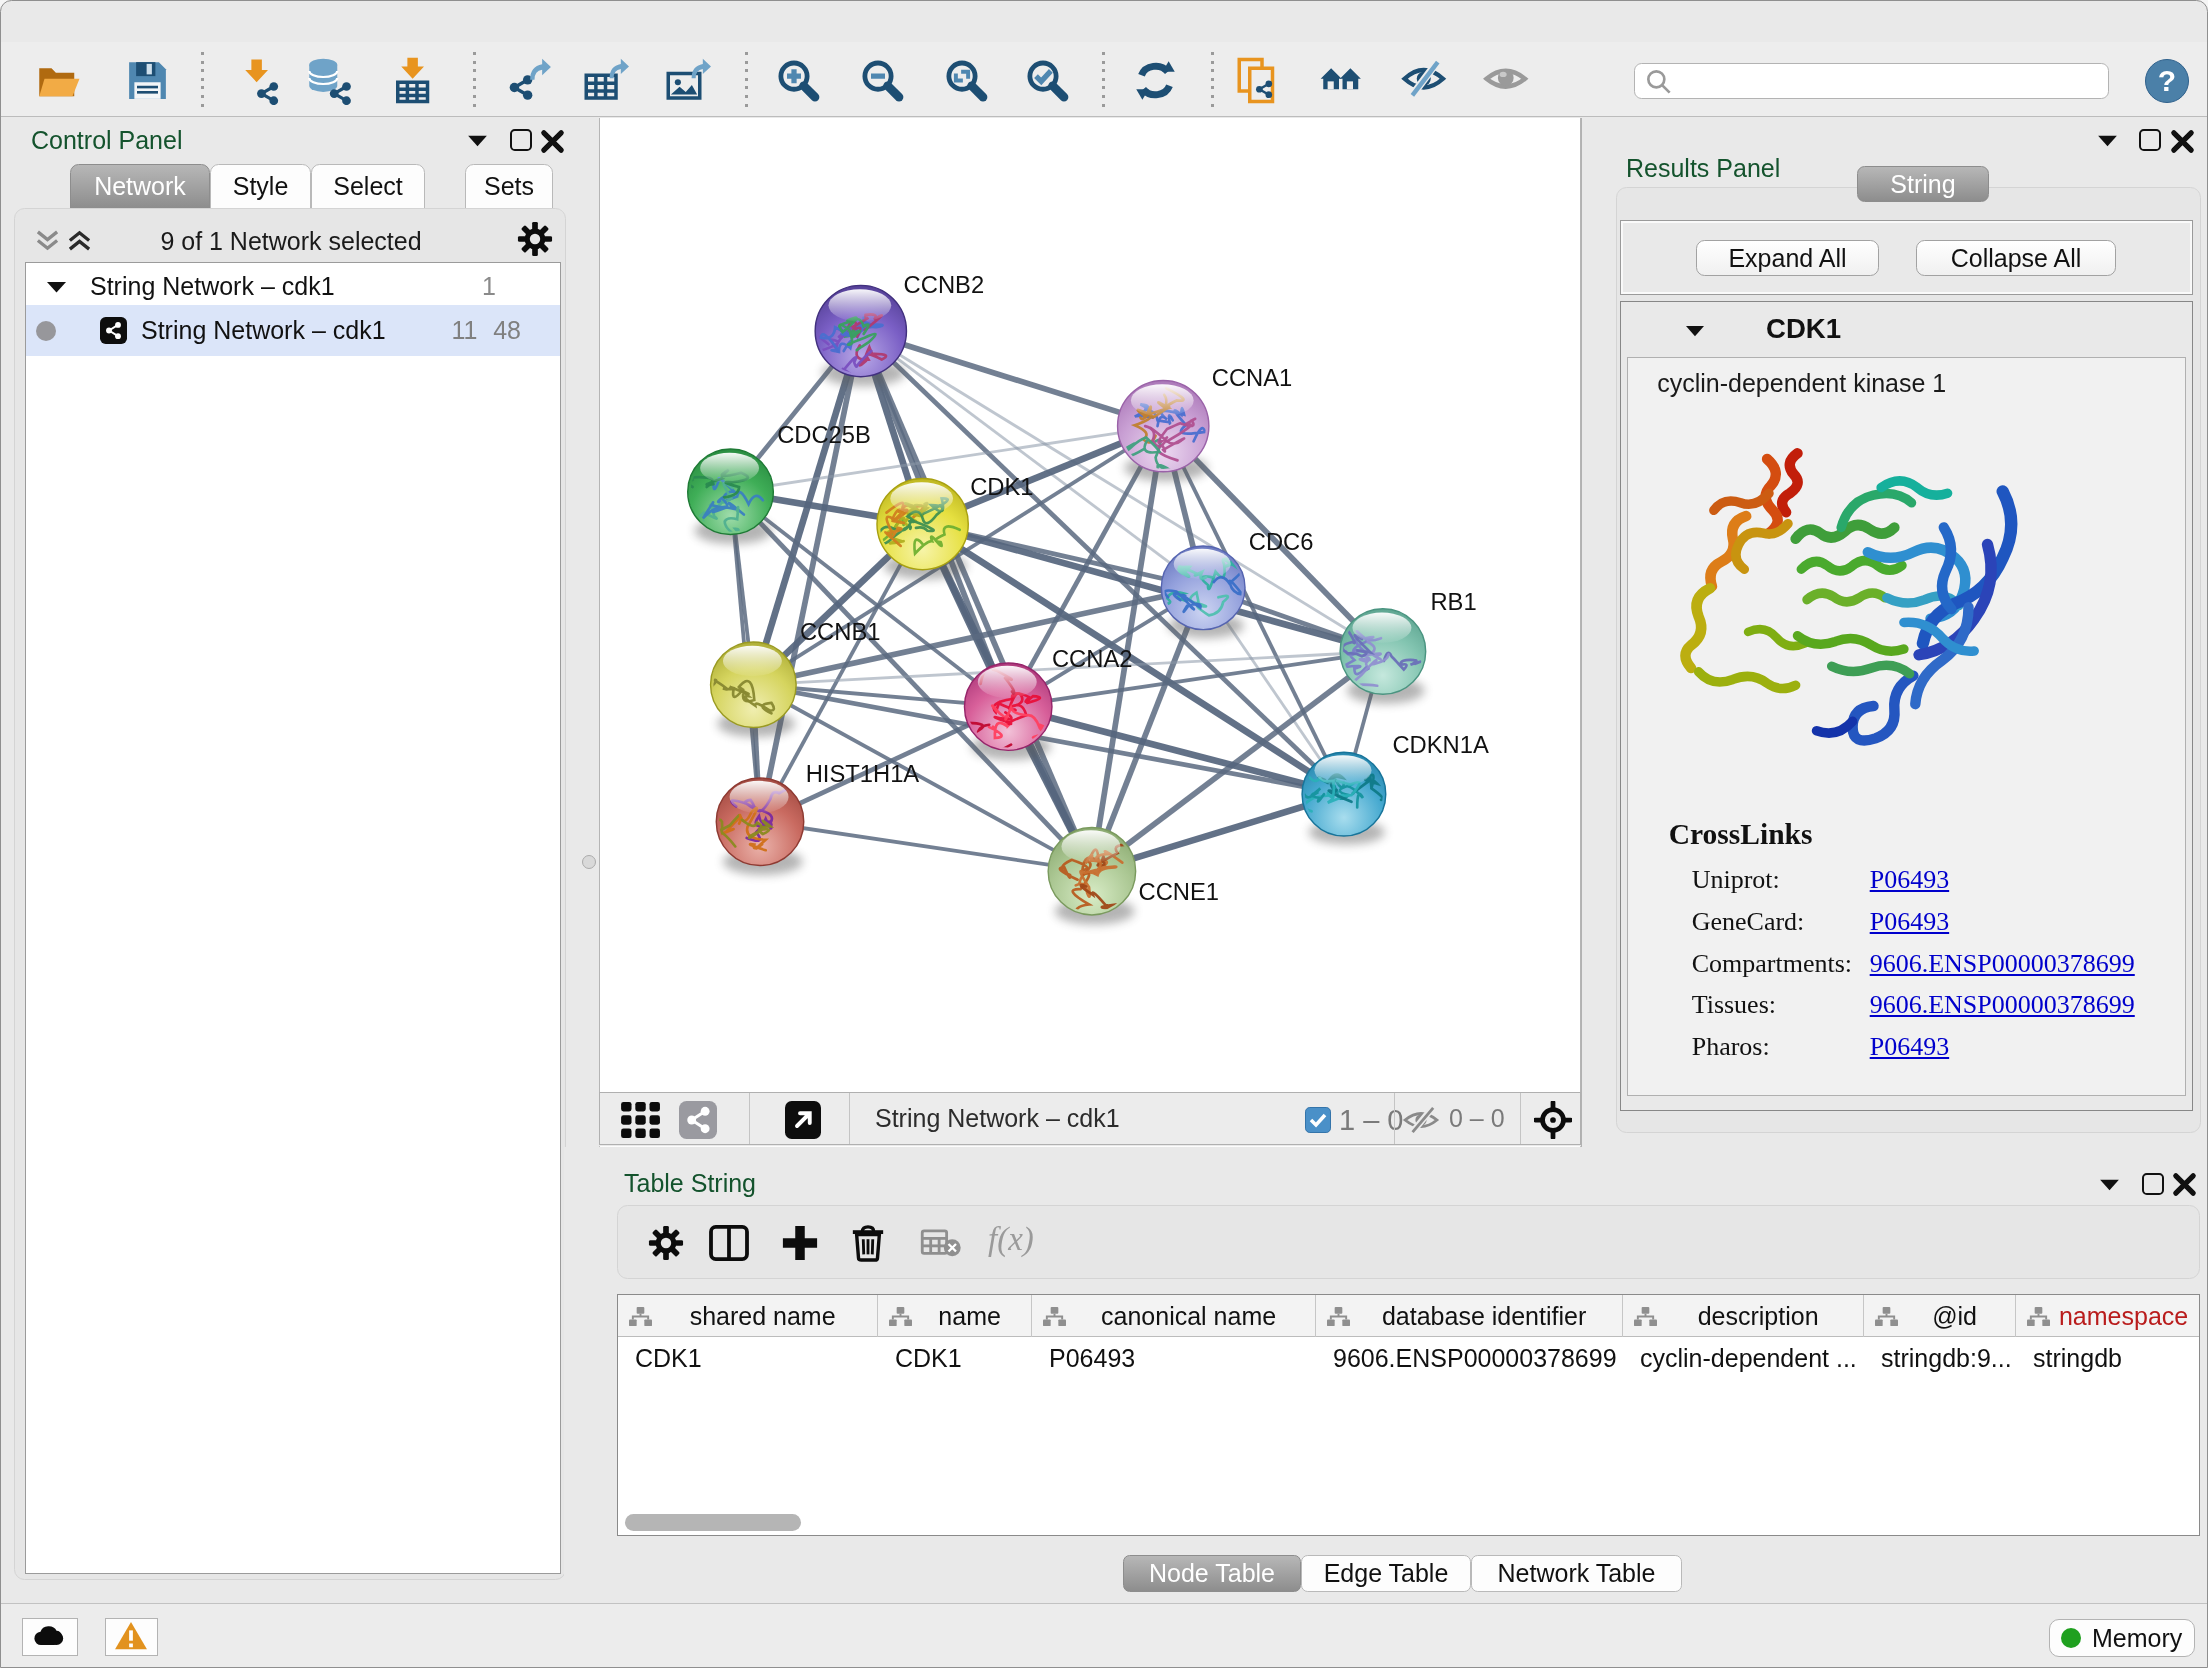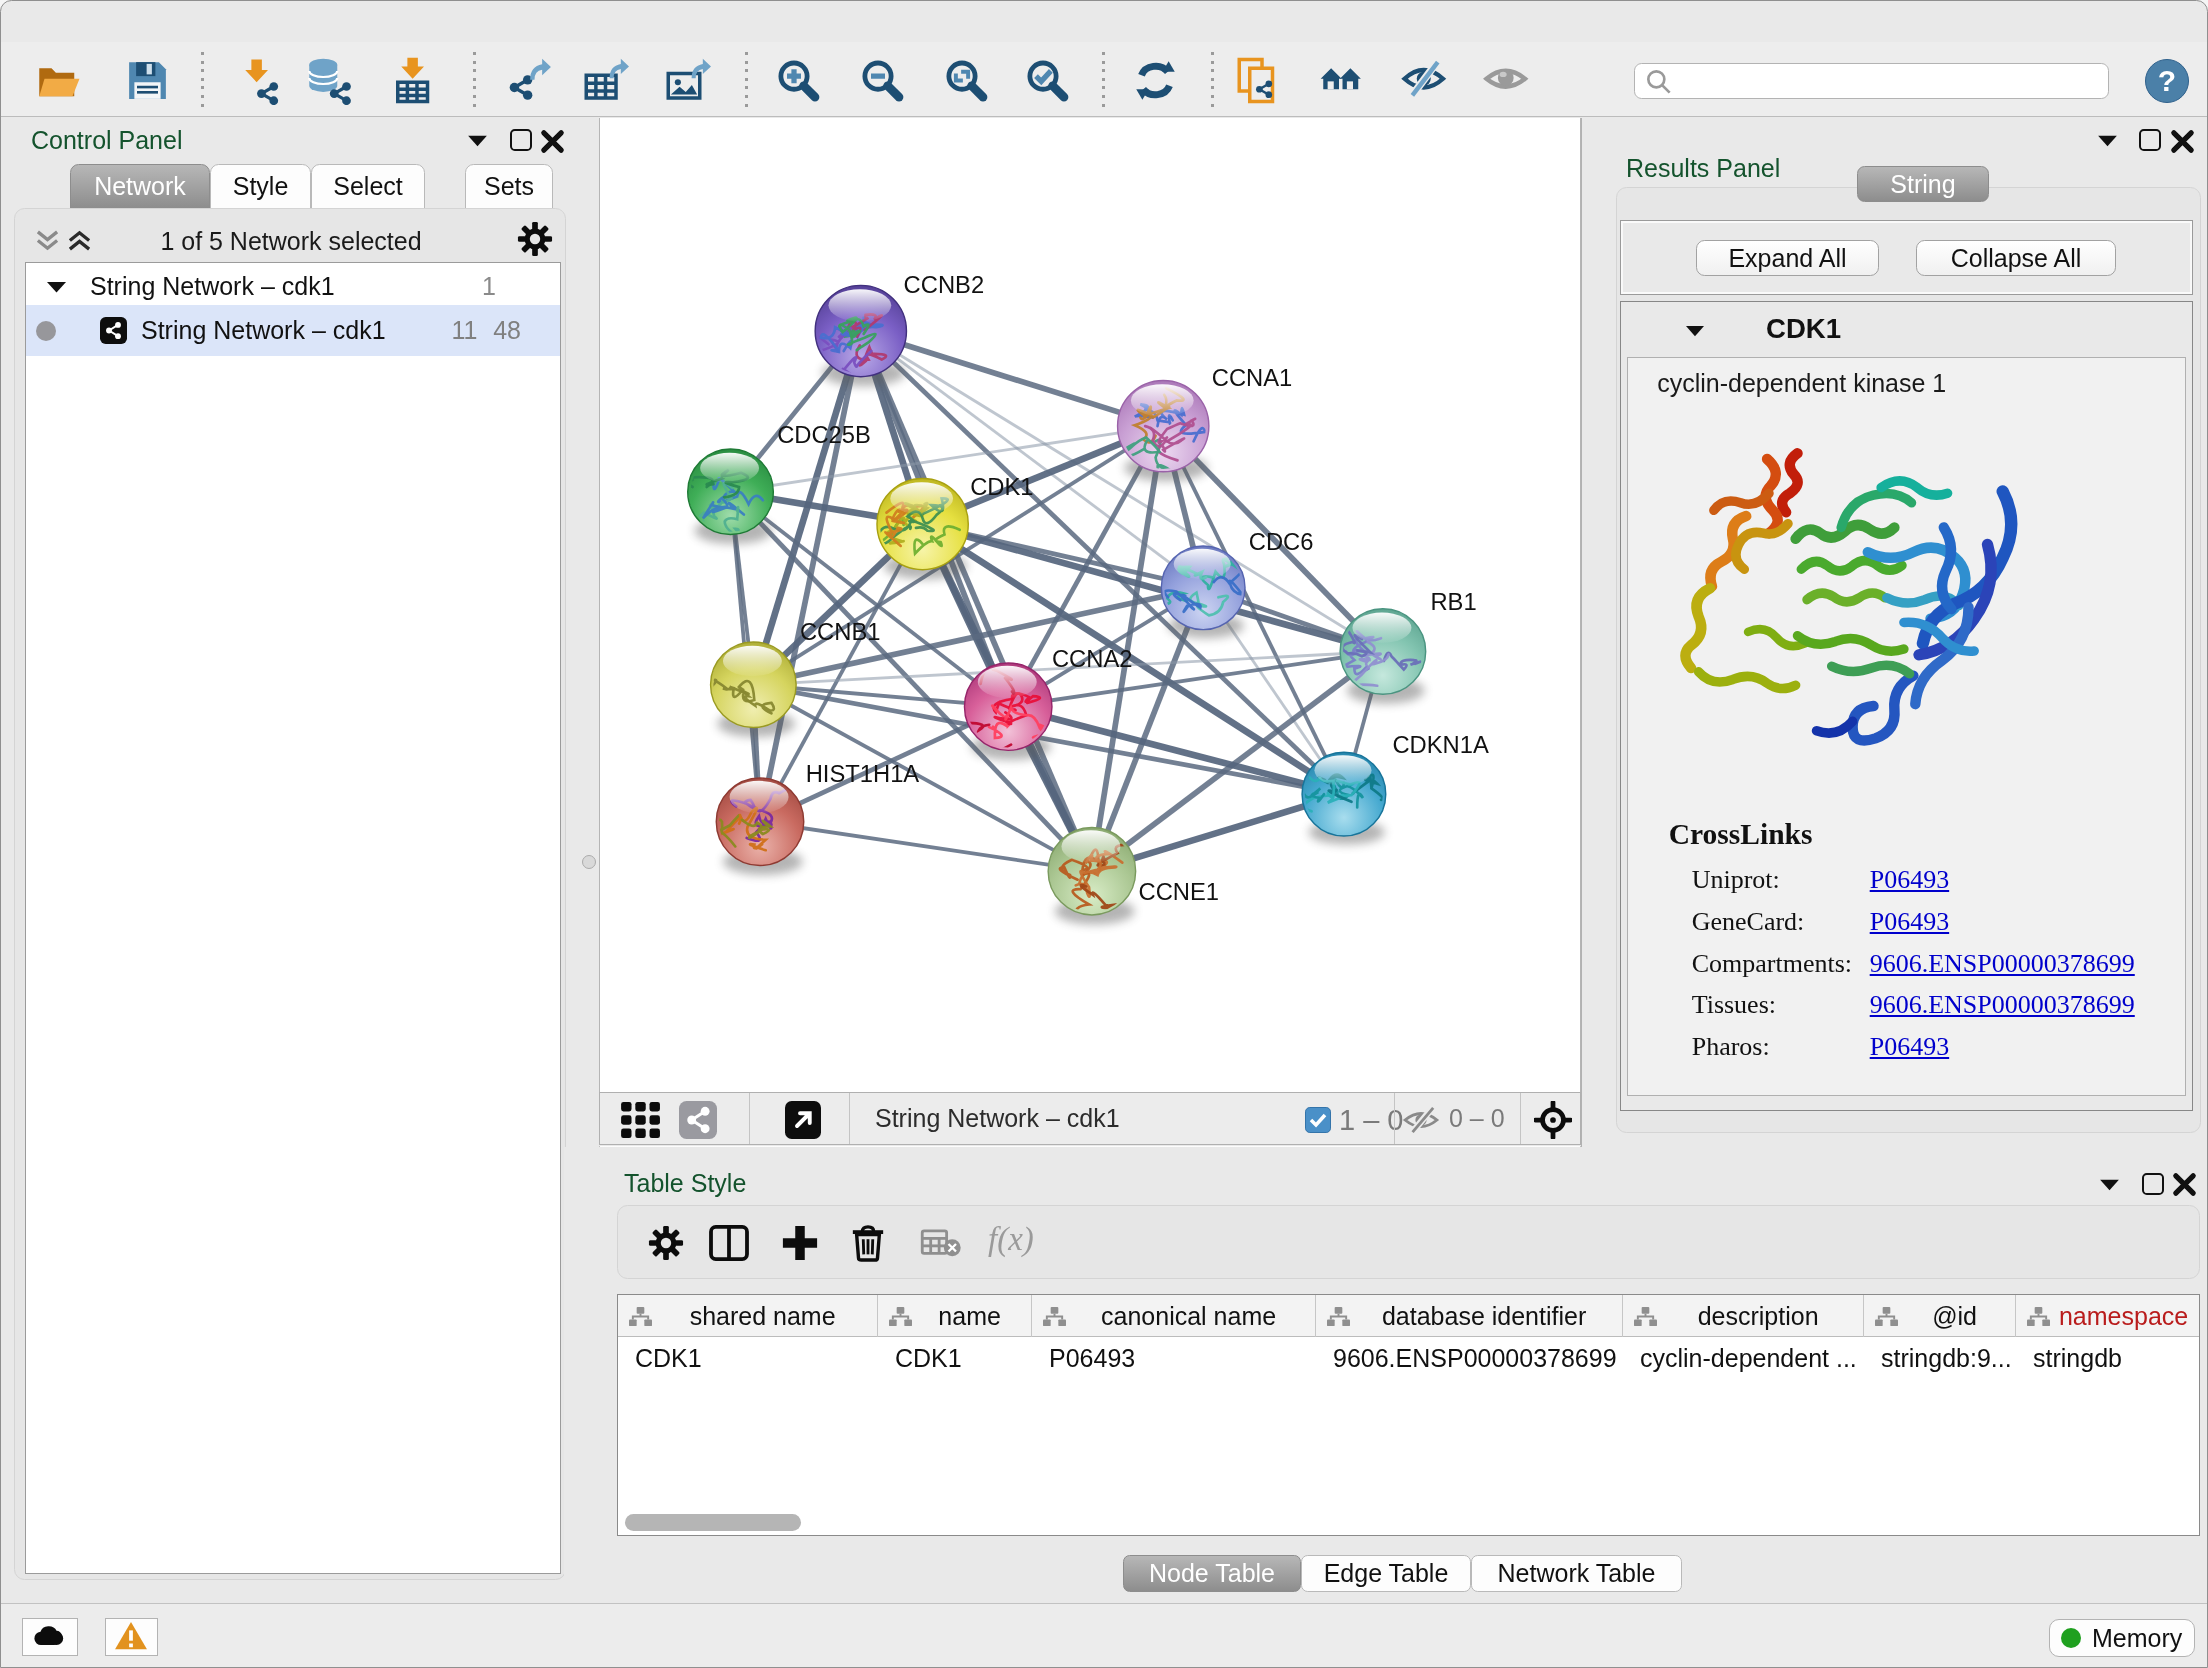--- a/index.html
+++ b/index.html
@@ -196,21 +196,21 @@
   <div class="tab" style="left:424px;top:46px;width:88px;margin-left:40px;">Sets</div>
 
   <div class="abs rbox" style="left:13.3px;top:90px;width:552px;height:1372px;"></div>
 
   <svg class="abs" width="25" height="25" style="left:34px;top:110px" viewBox="0 0 26 26">
         <path d="M3 4 L13 12 L23 4 M3 13 L13 21 L23 13" fill="none" stroke="#8a8a8a" stroke-width="3.5"></path>
       </svg>
   <svg class="abs" width="27" height="25" style="left:65px;top:110px" viewBox="0 0 26 26">
         <path d="M3 22 L13 14 L23 22 M3 13 L13 5 L23 13" fill="none" stroke="#2a2a2a" stroke-width="3.5"></path>
       </svg>
-  <div class="abs" style="left:95px;top:109px;width:390px;text-align:center;font-size:25px;color:#1a1a1a;">1 of 5 Network selected</div>
+  <div class="abs" style="left:95px;top:109px;width:390px;text-align:center;font-size:25px;color:#1a1a1a;">9 of 1 Network selected</div>
   <svg class="abs" width="36" height="36" style="left:516px;top:103px" viewBox="0 0 38 38">
     <g fill="#0c0c0c">
           <circle cx="19" cy="19" r="11"></circle>
     <g>
             <rect x="16" y="1" width="6" height="9" rx="1.5"></rect>
             <rect x="16" y="28" width="6" height="9" rx="1.5"></rect>
     <rect x="1" y="16" width="9" height="6" rx="1.5"></rect>
             <rect x="28" y="16" width="9" height="6" rx="1.5"></rect>
     <g transform="rotate(45 19 19)">
               <rect x="16" y="1" width="6" height="9" rx="1.5"></rect>
@@ -682,21 +682,21 @@
       <div class="abs serif" style="left:64px;top:632px;font-size:26px;color:#111;">Tissues:</div>
       <div class="abs serif" style="left:242px;top:632px;font-size:26px;"><a class="lnk">9606.ENSP00000378699</a></div>
       <div class="abs serif" style="left:64px;top:674px;font-size:26px;color:#111;">Pharos:</div>
       <div class="abs serif" style="left:242px;top:674px;font-size:26px;"><a class="lnk">P06493</a></div>
     </div>
   </div>
 </div>
 
 <div class="abs" style="left:598px;top:1145px;width:982px;height:17px;background:linear-gradient(#fdfdfd,#efefef);border-left:1px solid #c0c0c0;border-right:1px solid #c0c0c0;"></div>
 <div class="abs" style="left:563px;top:1146px;width:1645px;height:465px;background:#e9e9e9;">
-  <div class="abs ptitle" style="left:60px;top:22px;">Table Style</div>
+  <div class="abs ptitle" style="left:60px;top:22px;">Table String</div>
   <svg class="abs" width="23" height="15" style="left:1534px;top:29.5px" viewBox="0 0 24 16">
         <path d="M2 3 L22 3 L12 14 Z" fill="#111"></path>
       </svg>
   <div class="abs" style="left:1578px;top:26px;width:22px;height:22px;border:2.4px solid #111;border-radius:4.8px;"></div>
   <svg class="abs" width="25" height="25" style="left:1608px;top:25px" viewBox="0 0 26 26">
         <path d="M4 4 L22 22 M22 4 L4 22" stroke="#111" stroke-width="5.5" stroke-linecap="round"></path>
       </svg>
 
   <div class="abs rbox" style="left:53px;top:58px;width:1583px;height:74px;"></div>
   <svg class="abs" width="36" height="36" style="left:84px;top:78px" viewBox="0 0 38 38">

